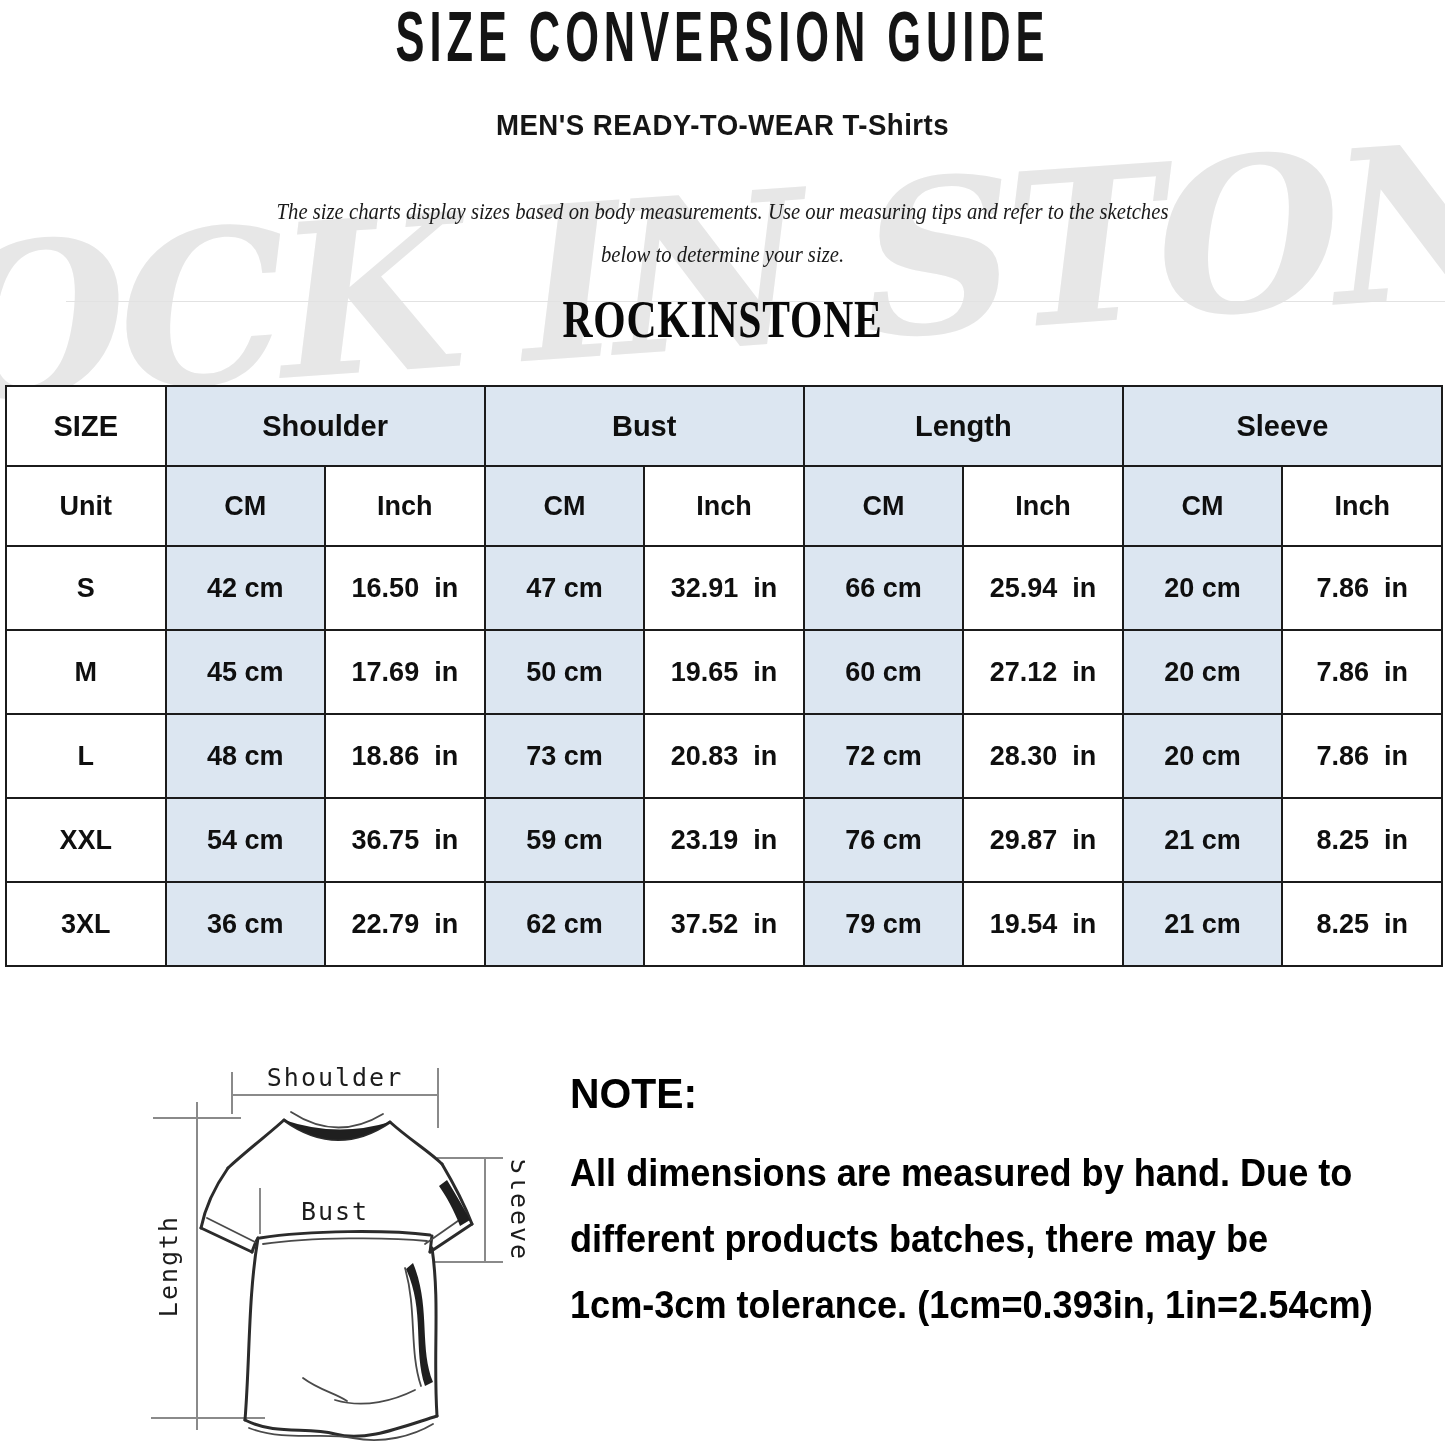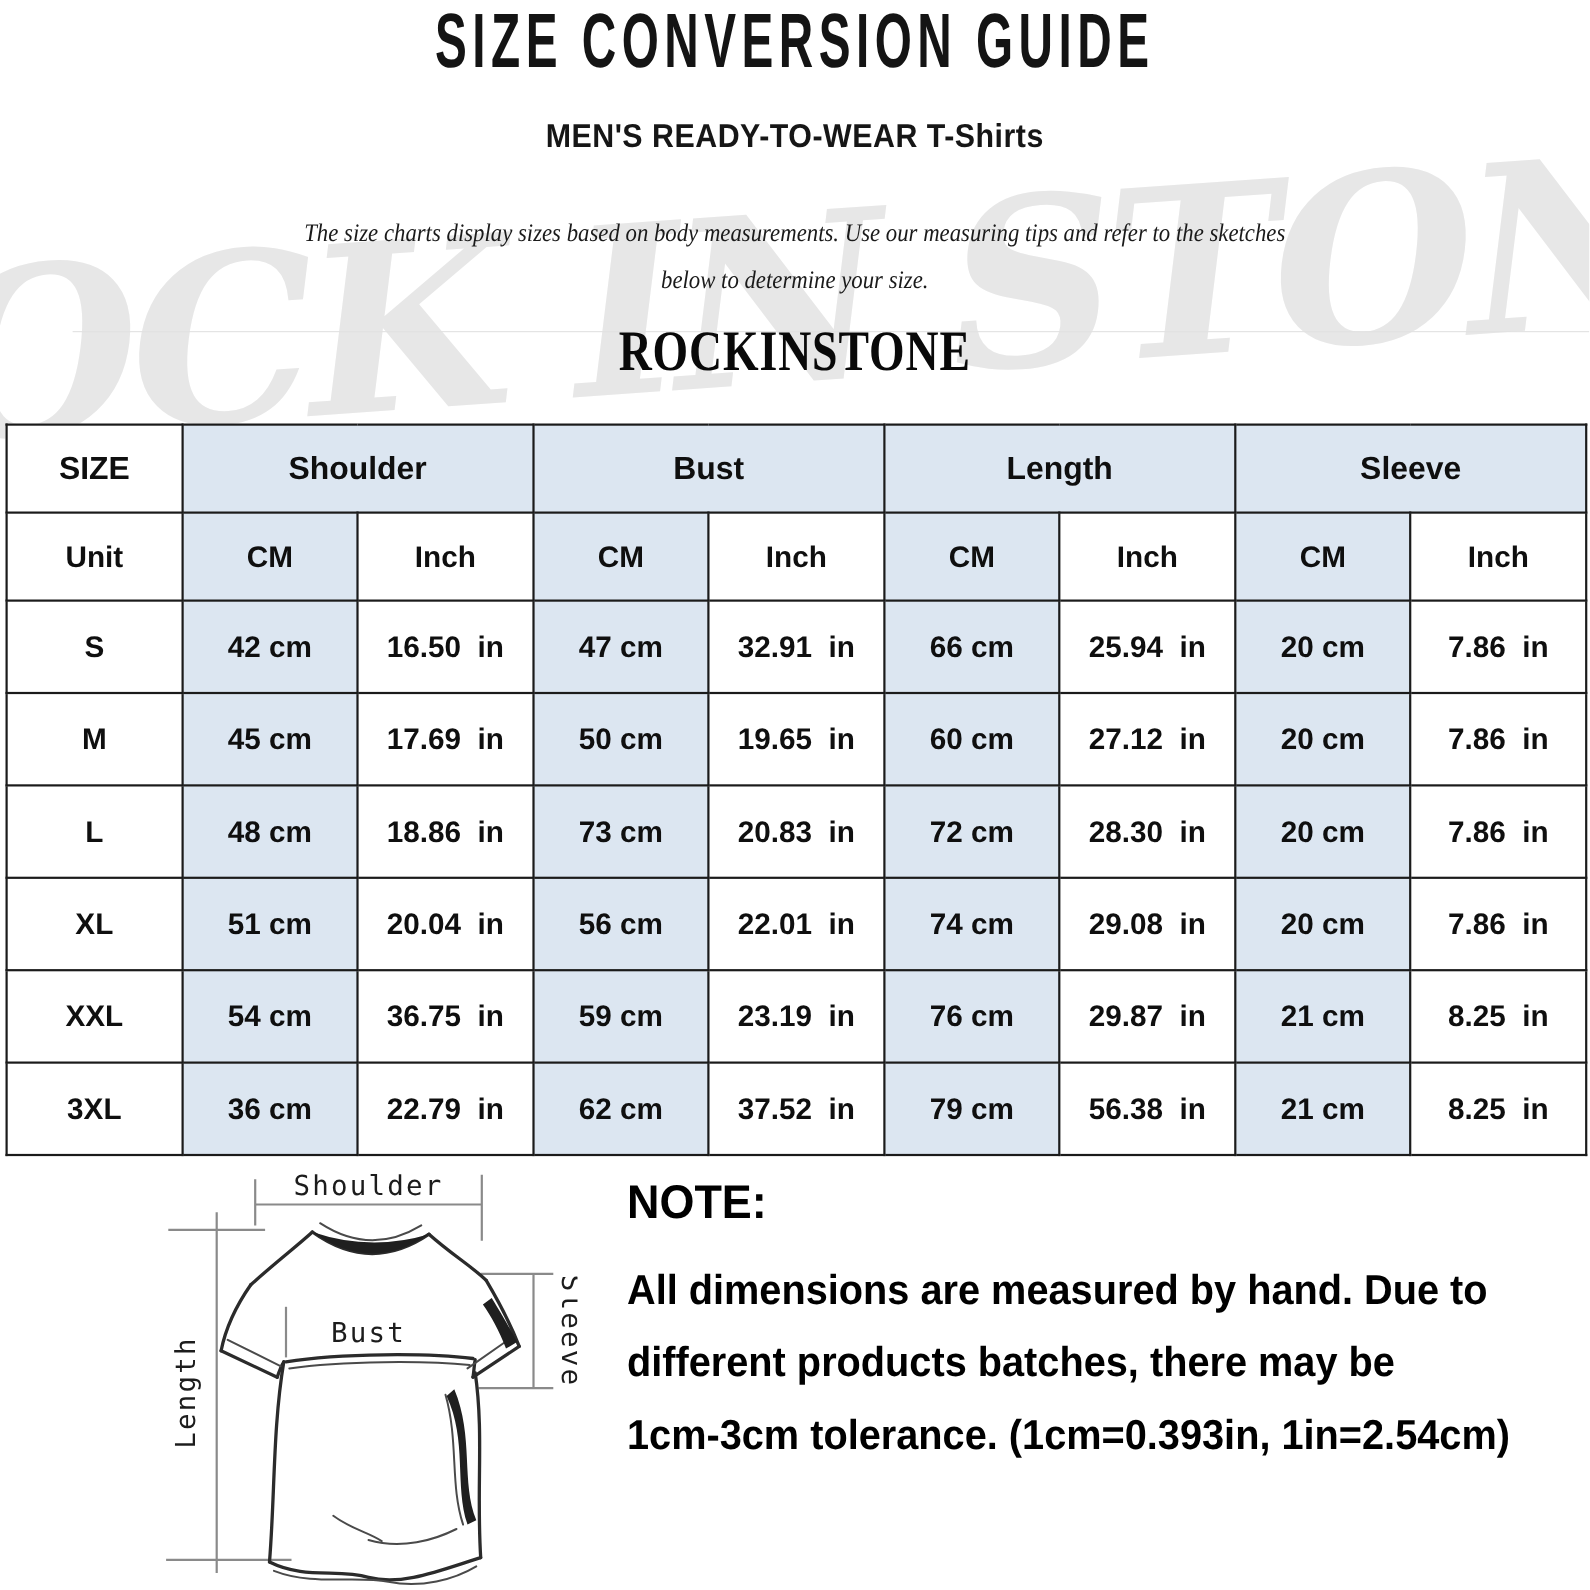--- a/index.html
+++ b/index.html
@@ -137,49 +137,38 @@
         <td class="hl">48 cm</td>
         <td>18.86  in</td>
         <td class="hl">73 cm</td>
         <td>20.83  in</td>
         <td class="hl">72 cm</td>
         <td>28.30  in</td>
         <td class="hl">20 cm</td>
         <td>7.86  in</td>
       </tr>
       <tr class="r-data">
-        <td>XL</td>
-        <td class="hl">51 cm</td>
-        <td>20.04  in</td>
-        <td class="hl">56 cm</td>
-        <td>22.01  in</td>
-        <td class="hl">74 cm</td>
-        <td>29.08  in</td>
-        <td class="hl">20 cm</td>
-        <td>7.86  in</td>
-      </tr>
-      <tr class="r-data">
         <td>XXL</td>
         <td class="hl">54 cm</td>
         <td>36.75  in</td>
         <td class="hl">59 cm</td>
         <td>23.19  in</td>
         <td class="hl">76 cm</td>
         <td>29.87  in</td>
         <td class="hl">21 cm</td>
         <td>8.25  in</td>
       </tr>
       <tr class="r-data">
         <td>3XL</td>
         <td class="hl">36 cm</td>
         <td>22.79  in</td>
         <td class="hl">62 cm</td>
         <td>37.52  in</td>
         <td class="hl">79 cm</td>
-        <td>56.38  in</td>
+        <td>19.54  in</td>
         <td class="hl">21 cm</td>
         <td>8.25  in</td>
       </tr>
     </tbody>
   </table>
 
   <svg class="diagram" width="430" height="398" viewBox="0 0 430 398">
     <g stroke="#8a8a8a" stroke-width="2" fill="none">
 
       <line x1="137" y1="47" x2="343" y2="47"></line>

